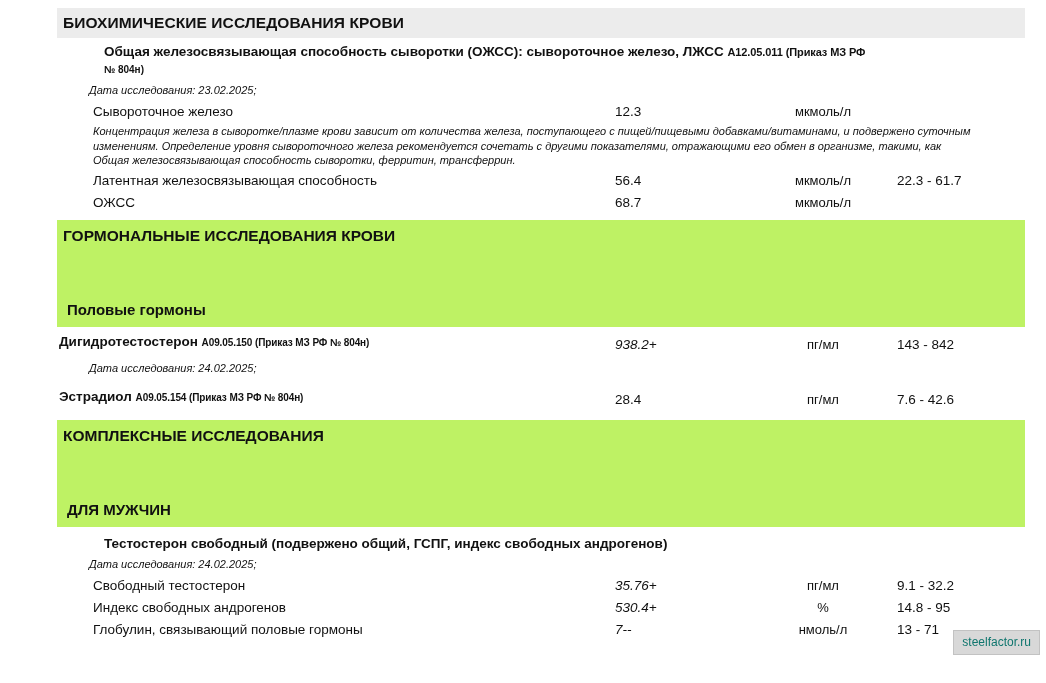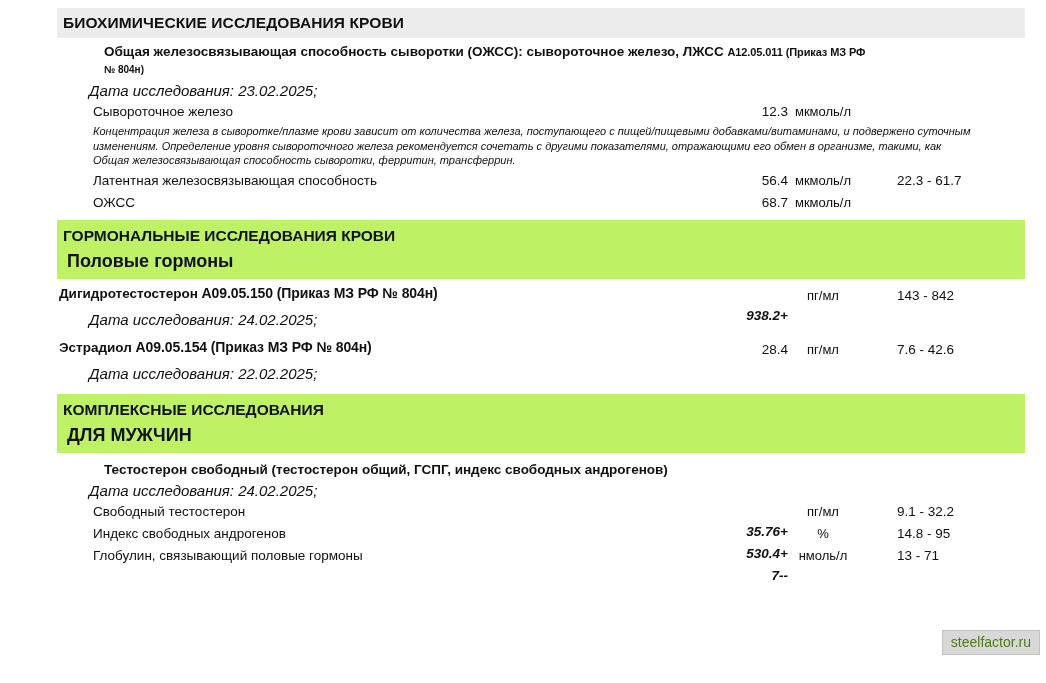--- a/index.html
+++ b/index.html
@@ -46,25 +46,26 @@
     background: #bef264;
     padding: 5px 6px 7px 6px;
     box-sizing: border-box;
   }
   .grey-block .h1 {
     font-size: 15.5px;
     font-weight: bold;
     line-height: 21px;
   }
   .grey-block .h2 {
-    font-size: 18px;
+    font-size: 15px;
     font-weight: bold;
     line-height: 21px;
     padding-top: 5px;
     padding-left: 4px;
+    margin-top: 48px;
   }
 
   
   .group-title {
     font-size: 13.5px;
     font-weight: bold;
     line-height: 17px;
     padding: 5px 2px 2px 2px;
     margin-left: 45px;
   }
@@ -78,57 +79,56 @@
     font-weight: bold;
   }
 
   .analyte-title {
     font-size: 13.5px;
     font-weight: bold;
     line-height: 17px;
     padding: 6px 2px 0 2px;
   }
   .analyte-title .code {
-    font-size: 14px;
+    font-size: 10px;
     font-weight: bold;
     letter-spacing: -0.1px;
   }
 
   
   .date-line {
-    font-size: 15px;
+    font-size: 11px;
     font-style: italic;
     line-height: 15px;
     padding: 3px 0 3px 32px;
   }
 
   
   .row {
     position: relative;
     height: 22px;
     font-size: 13.5px;
     line-height: 22px;
   }
   .row .name {
     position: absolute;
     left: 36px;
     top: 0;
     white-space: nowrap;
   }
   .row .value {
     position: absolute;
-    left: 611px;
+    left: 558px;
     top: 0;
     width: 120px;
-    text-align: right;
+    text-align: left;
   }
   .row .value.bold {
-    font-weight: bold;
+    font-weight: normal;
     font-style: italic;
-    margin-top: 20px;
   }
   .row .units {
     position: absolute;
     left: 706px;
     top: 0;
     width: 120px;
     text-align: center;
     font-size: 13px;
   }
   .row .ref {
@@ -149,22 +149,22 @@
     width: 880px;
   }
 
   
   .watermark {
     position: absolute;
     right: 6px;
     bottom: 6px;
     background: #d8d8d8;
     border: 1px solid #c2c2c2;
-    color: #4d7c0f;
-    font-size: 14px;
+    color: #0f766e;
+    font-size: 12px;
     line-height: 20px;
     padding: 1px 8px 2px 8px;
     font-family: "Liberation Sans", sans-serif;
   }
 </style>
 </head>
 <body>
 
 <div class="page">
   <div class="sheet">
@@ -222,31 +222,30 @@
 
     <div class="analyte-title" style="padding-top:9px">
       <span>Эстрадиол</span>
       <span class="code">А09.05.154 (Приказ МЗ РФ № 804н)</span>
     </div>
     <div class="row" style="height:20px;line-height:6px;margin-top:-16px">
       <span class="value" style="line-height:20px">28.4</span>
       <span class="units" style="line-height:20px">пг/мл</span>
       <span class="ref" style="line-height:20px">7.6 - 42.6</span>
     </div>
-    <div class="date-line" style="padding-top:6px">Дата исследования: 22.02.2025;</div>
 
     <div style="height:10px"></div>
 
     <div class="grey-block">
       <div class="h1">КОМПЛЕКСНЫЕ ИССЛЕДОВАНИЯ</div>
       <div class="h2">ДЛЯ МУЖЧИН</div>
     </div>
 
     <div class="group-title" style="padding-top:8px">
-      <span>Тестостерон свободный (тестостерон общий, ГСПГ, индекс свободных андрогенов)</span>
+      <span>Тестостерон свободный (подвержено общий, ГСПГ, индекс свободных андрогенов)</span>
     </div>
 
     <div class="date-line">Дата исследования: 24.02.2025;</div>
 
 
     <div class="row">
       <span class="name">Свободный тестостерон</span>
       <span class="value bold">35.76+</span>
       <span class="units">пг/мл</span>
       <span class="ref">9.1 - 32.2</span>

